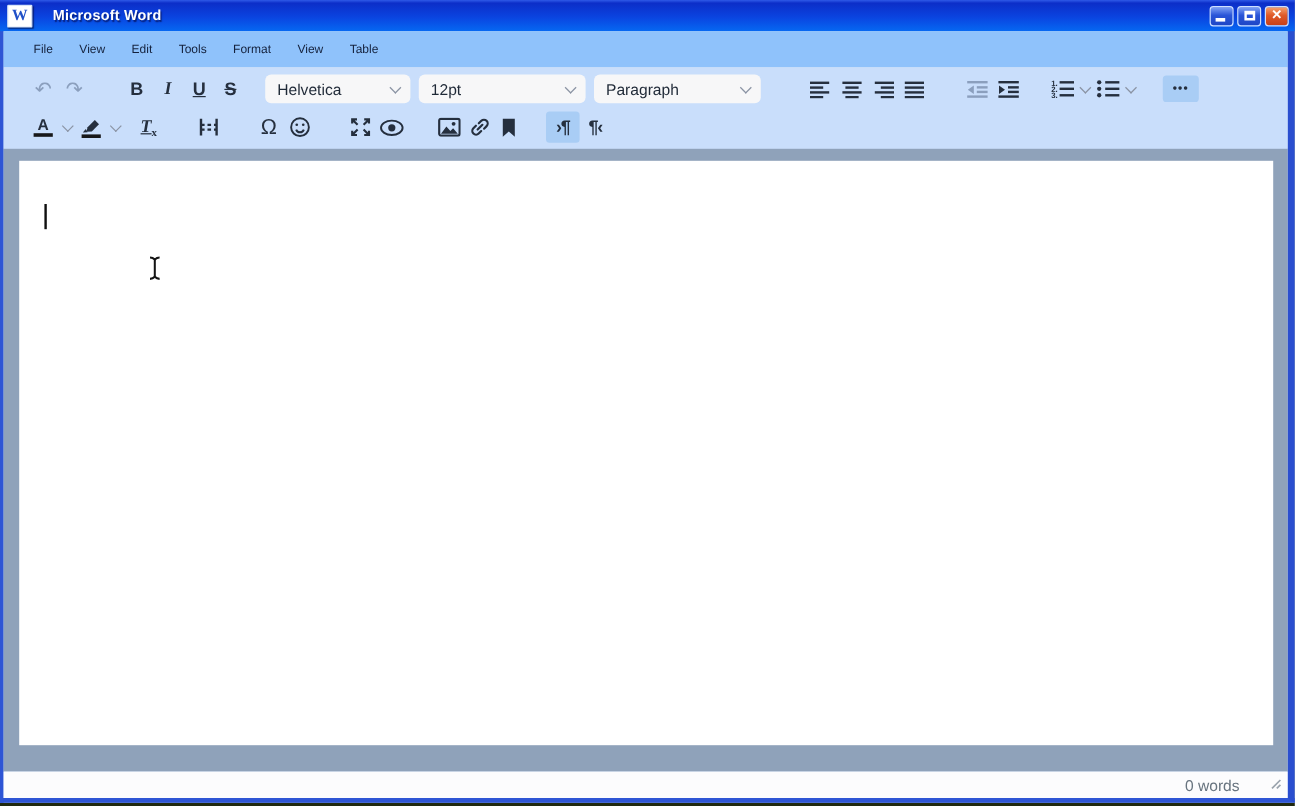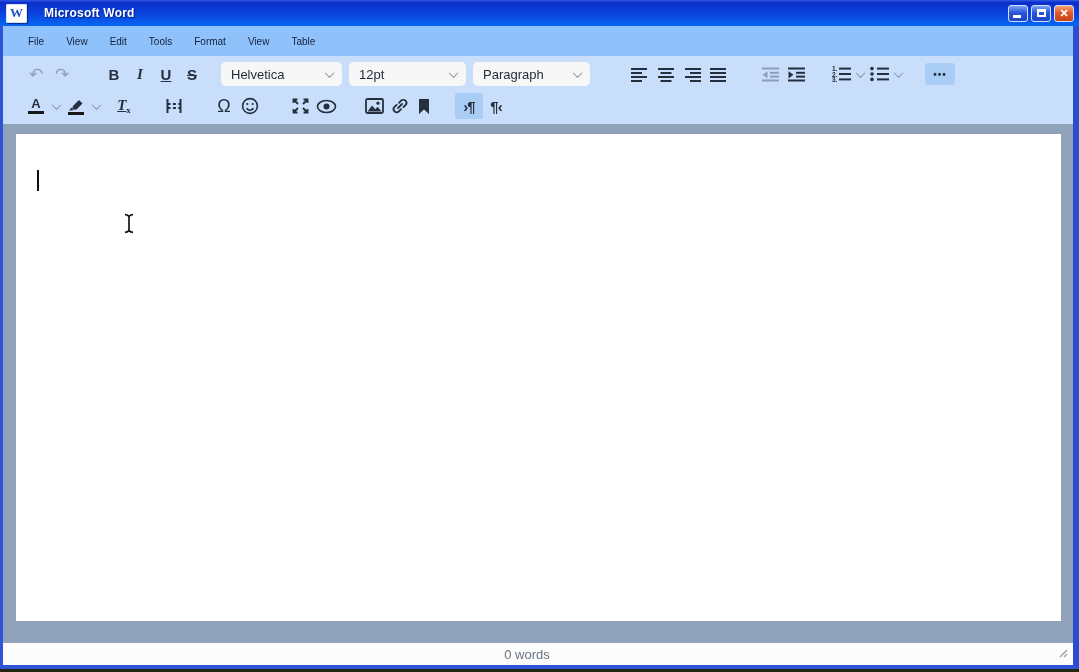--- a/index.html
+++ b/index.html
@@ -43,21 +43,21 @@
   .g-underline { text-decoration:underline; }
   .g-strike { text-decoration:line-through; }
   .disabled .glyph, .disabled { color:#8b9fbd; }
   .active { background:#a9cdf5; }
   .ml6 { margin-left:6px; } .gap8{width:8px;} .gap16{width:16px;} .gap20{width:20px;}
   .gap22{width:22px;} .gap24{width:24px;} .gap26{width:26px;} .gap30{width:30px;}
 
   .select { height:24px; background:#f7f7f8; border-radius:5px; display:flex; align-items:center;
     justify-content:space-between; padding:0 9px 0 10px; margin-right:7px;
     font-size:13px; color:#1f2937; }
-  .w121{width:121px;} .w117{width:117px;}
+  .w121{width:121px;} .w117{width:139px;}
   .chev { width:7px; height:7px; border-right:1.6px solid #8a93a3; border-bottom:1.6px solid #8a93a3;
     transform:rotate(45deg) translate(-1px,-1px); }
   .splitchev { width:14px; height:26px; display:flex; align-items:center; justify-content:center; }
 
   .colorbtn { display:flex; flex-direction:column; align-items:center; justify-content:center; width:24px; }
   .colorbar { width:16px; height:3px; background:#17181a; margin-top:1px; }
   .fore-a { font-size:13px; font-weight:bold; color:#252f3e; line-height:12px; }
   .clearfmt { font-family:"Liberation Serif", serif; font-style:italic; font-weight:bold;
     font-size:15px; color:#252f3e; text-decoration:underline; }
   .clearfmt-x { font-size:9px; font-style:normal; vertical-align:-3px; text-decoration:none; display:inline-block; }
@@ -66,21 +66,21 @@
   .dirglyph { font-size:15px; font-weight:bold; color:#252f3e; letter-spacing:-1px; }
 
   
   .docarea { flex:1 1 auto; background:#8fa2ba; position:relative; }
   .page { position:absolute; left:13px; right:12px; top:10px; bottom:22px; background:#ffffff; }
   .caret { position:absolute; left:21px; top:36px; width:2px; height:21px; background:#101010; }
   .mousecursor { position:absolute; left:106px; top:79px; }
 
   
   .statusbar { flex:0 0 22px; background:#fcfcfd; display:flex; align-items:center;
-    justify-content:center; padding-right:22px; font-size:13px; color:#68747f; position:relative; }
+    justify-content:flex-end; padding-right:40px; font-size:13px; color:#68747f; position:relative; }
   .resize-handle { position:absolute; right:5px; bottom:4px; }
 </style>
 </head>
 <body>
 
 <div class="app">
 
   <div class="titlebar">
     <div class="appicon">W</div>
     <div class="apptitle">Microsoft Word</div>

